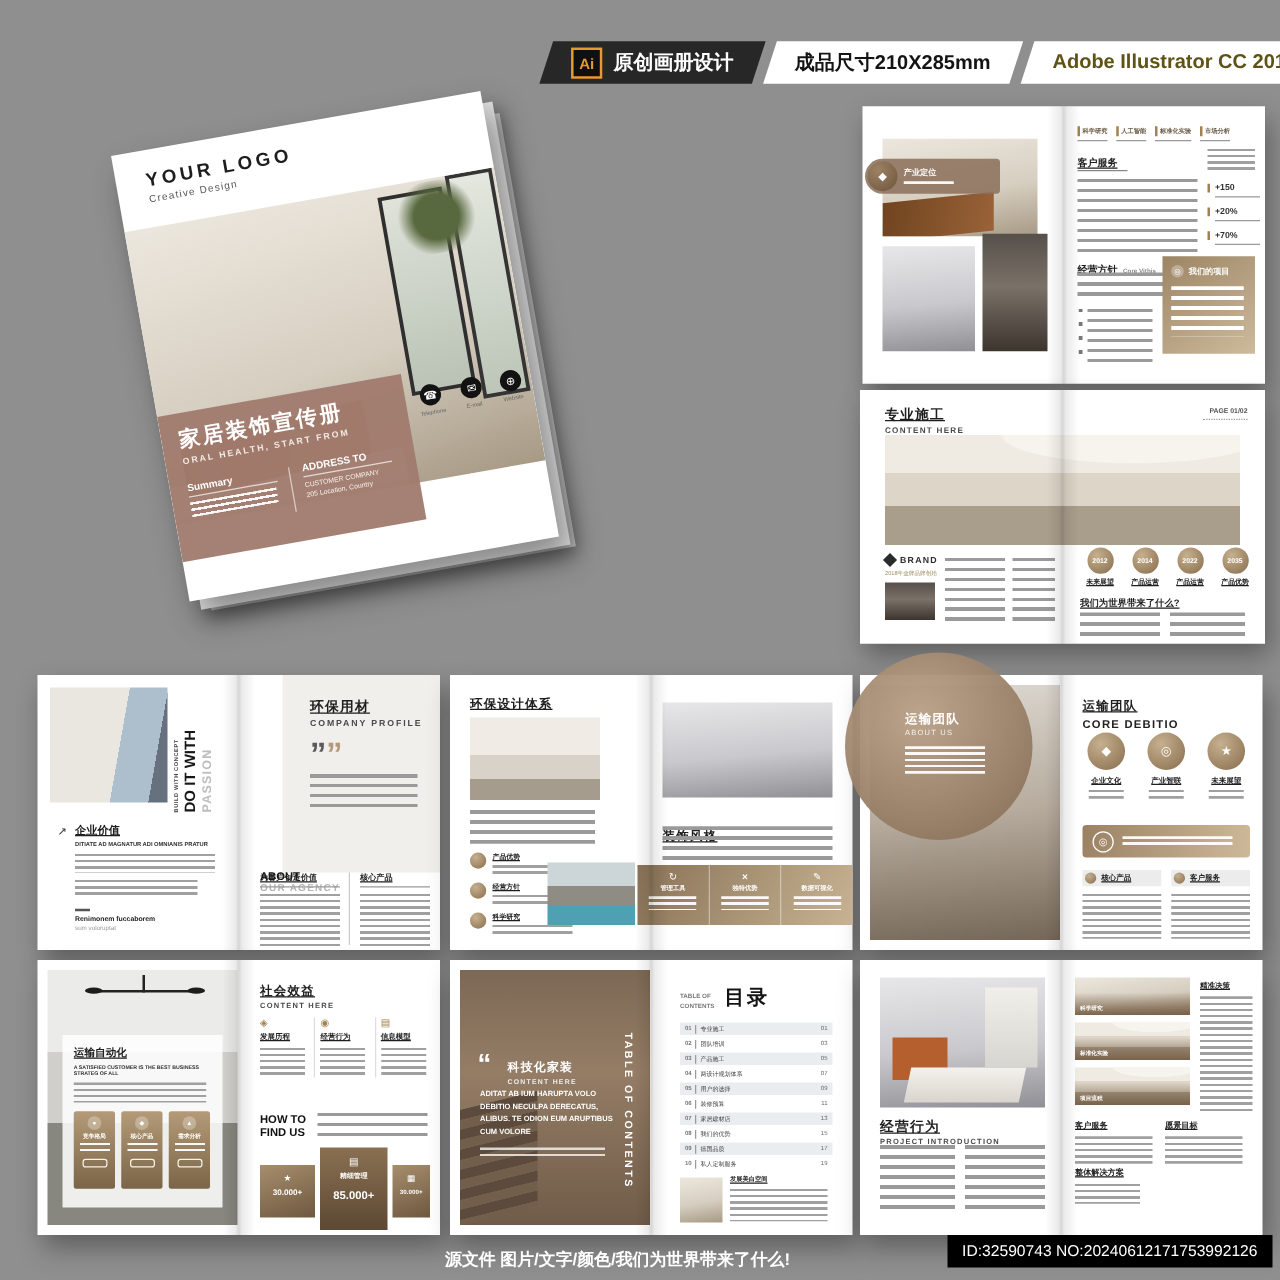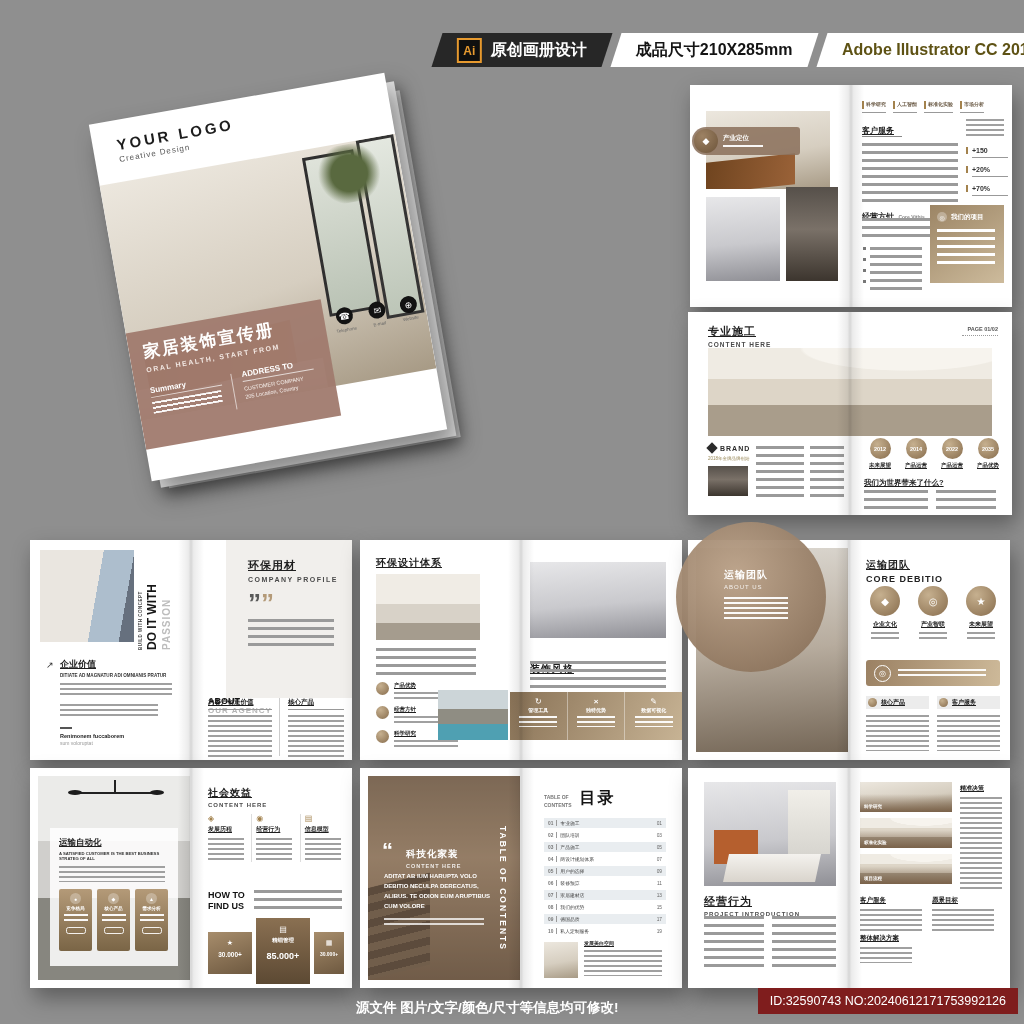--- a/index.html
+++ b/index.html
@@ -13,21 +13,21 @@
   .segin{transform:skewX(18deg);display:flex;align-items:center;gap:9px;}
   .seg-dark{background:#272727;color:#fff;font-size:16px;}
   .seg-light{background:#ffffff;color:#141414;font-size:16px;}
   .seg-gold .segin{color:#5e5214;}
   .seg-last{margin-right:-40px;padding-right:60px;}
   .ai-badge{width:21px;height:21px;border:2px solid #e79a2f;background:#101010;color:#e79a2f;font-size:12px;font-weight:bold;display:flex;align-items:center;justify-content:center;}
 
   
   .footer-mark{position:absolute;left:10px;top:988px;font-size:21px;font-weight:bold;color:#d2d2d2;letter-spacing:1px;text-shadow:1px 1px 0 #777;z-index:50;}
   .footer-note{position:absolute;left:356px;top:999px;font-size:13.5px;font-weight:bold;color:#fff;z-index:50;}
-  .footer-id{position:absolute;right:6px;top:988px;background:#7f1d1d;color:#fff;font-size:12.5px;padding:6px 12px;z-index:50;}
+  .footer-id{position:absolute;right:6px;top:988px;background:#000000;color:#fff;font-size:12.5px;padding:6px 12px;z-index:50;}
 
   
   .spread{position:absolute;background:#fff;box-shadow:4px 10px 20px rgba(0,0,0,.35);}
   .spread::after{content:"";position:absolute;left:50%;top:0;bottom:0;width:26px;transform:translateX(-50%);
     background:linear-gradient(90deg,rgba(0,0,0,0),rgba(0,0,0,.08) 40%,rgba(0,0,0,.16) 50%,rgba(0,0,0,.08) 60%,rgba(0,0,0,0));
     z-index:20;pointer-events:none;}
   .photo{position:absolute;background:linear-gradient(170deg,#ece7de 0%,#d6cec0 55%,#a79a85 100%);overflow:hidden;}
   .ph-b{background:linear-gradient(175deg,#e7e7e9 0%,#c9c9cd 55%,#8f8f95 100%);}
   .ph-c{background:linear-gradient(175deg,#dcd8d1 0%,#b7ac9e 50%,#756757 100%);}
   .ph-d{background:linear-gradient(180deg,#56504a 0%,#7a7168 45%,#3c352e 100%);}
@@ -576,16 +576,16 @@
     <div class="abs" style="left:244px;top:128px;">
       <div class="cn-h" style="font-size:6.5px;">愿景目标</div>
       <div class="tl2" style="width:62px;height:22px;margin-top:4px;"></div>
     </div>
     <div class="abs" style="left:172px;top:166px;">
       <div class="cn-h" style="font-size:6.5px;">整体解决方案</div>
       <div class="tl2" style="width:52px;height:16px;margin-top:4px;"></div>
     </div>
   </div>
 
-  <div class="footer-note">源文件 图片/文字/颜色/尺寸等信息均可修改!</div>
+  <div class="footer-note">源文件 图片/文字/颜色/我们为世界带来了什么!</div>
   <div class="footer-id">ID:32590743 NO:20240612171753992126</div>
 
 </div>
 
 </body></html>

